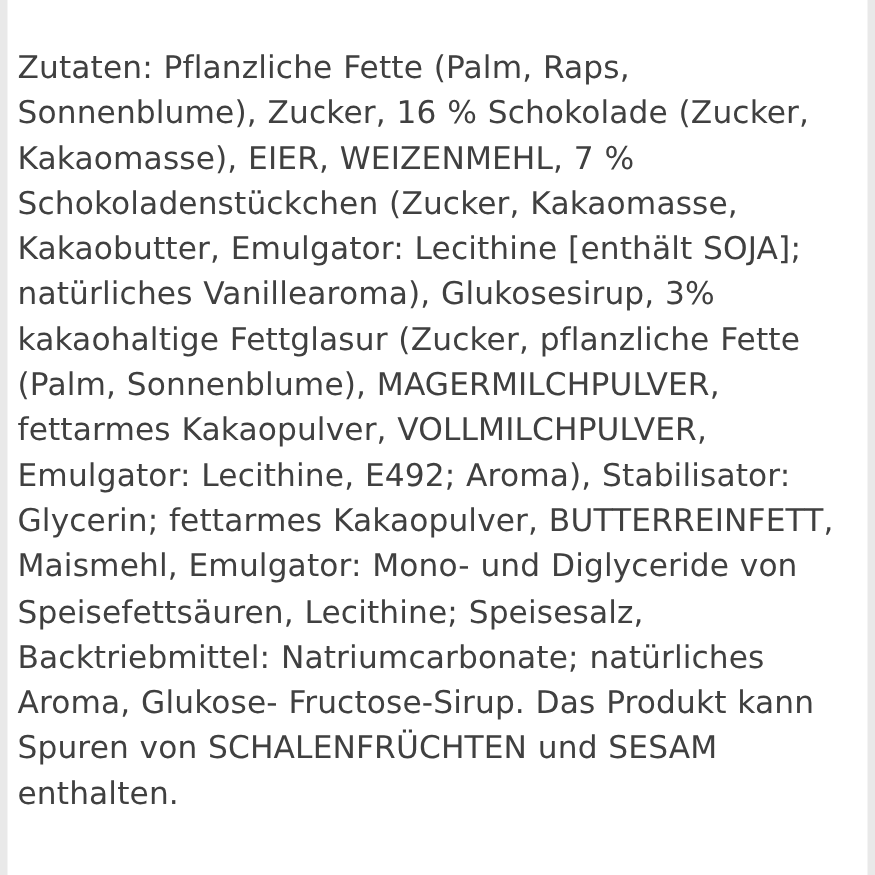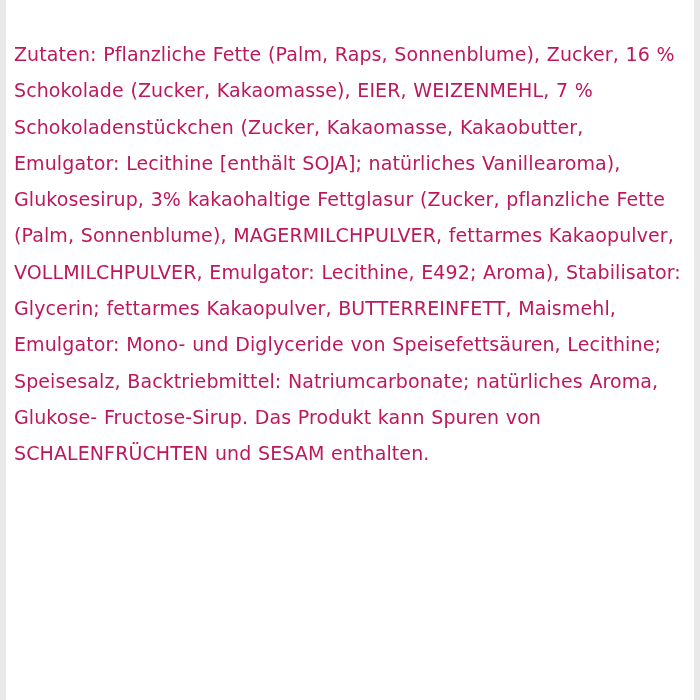--- a/index.html
+++ b/index.html
@@ -39,23 +39,23 @@
   .ingredients-block {
     position: absolute;
     left: 8px;
     top: 36px;
     width: 684px;
     padding: 0 6px 0 6px;
     box-sizing: border-box;
   }
   .ingredients-text {
     margin: 0;
-    color: #be185d;
+    color: #404040;
     font-family: "DejaVu Sans", sans-serif;
-    font-size: 19px;
+    font-size: 25px;
     line-height: 36.3px;
     letter-spacing: 0.1px;
     text-align: left;
     word-spacing: 0.5px;
     white-space: pre-wrap;
   }
 </style>
 </head>
 <body>
 

